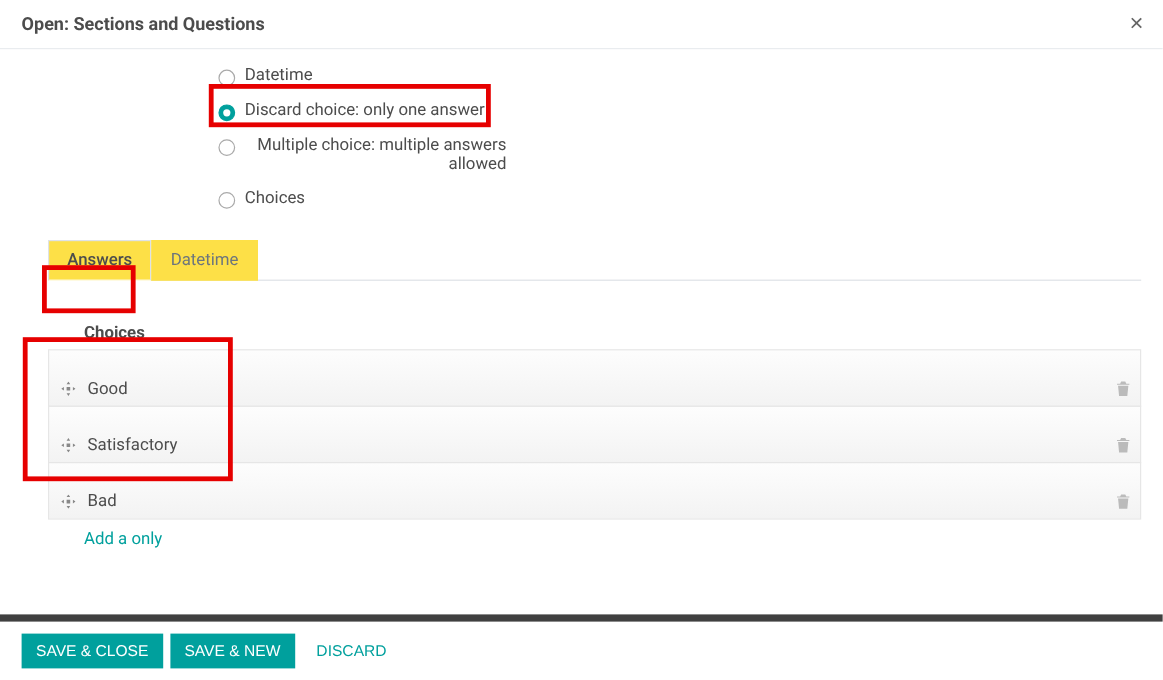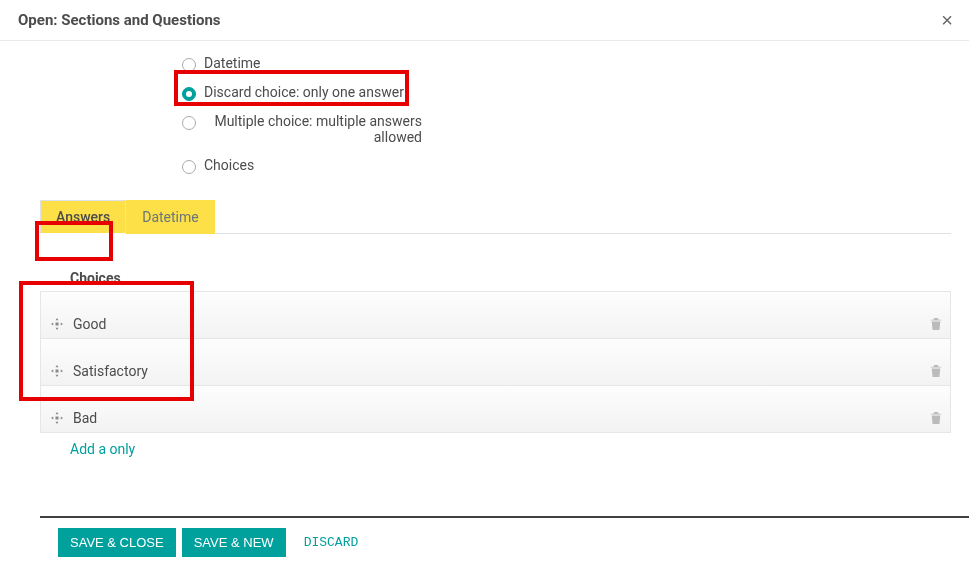--- a/index.html
+++ b/index.html
@@ -161,43 +161,41 @@
     color: #00a09d;
     cursor: pointer;
   }
 
   .modal-footer {
     position: absolute;
     bottom: 0;
     left: 0;
     right: 0;
     padding: 10px 18px;
-    border-top: 2px solid #404040;
+    border-top: 6px solid #404040;
     display: flex;
     gap: 6px;
     align-items: flex-start;
     background: #fff;
-    margin-left: 40px;
   }
   .btn {
     padding: 7px 12px;
     font-size: 13px;
     font-weight: 500;
     border: none;
     cursor: pointer;
     text-transform: uppercase;
   }
   .btn-primary {
     background: #00a09d;
     color: #fff;
   }
   .btn-link {
     background: transparent;
     color: #00a09d;
-    font-family: Liberation Mono, monospace;
   }
   svg { display: block; }
 </style>
 </head>
 <body>
 
 <div class="modal-header">
   <div class="modal-title">Open: Sections and Questions</div>
   <button class="close-btn">
     <span>×</span>

